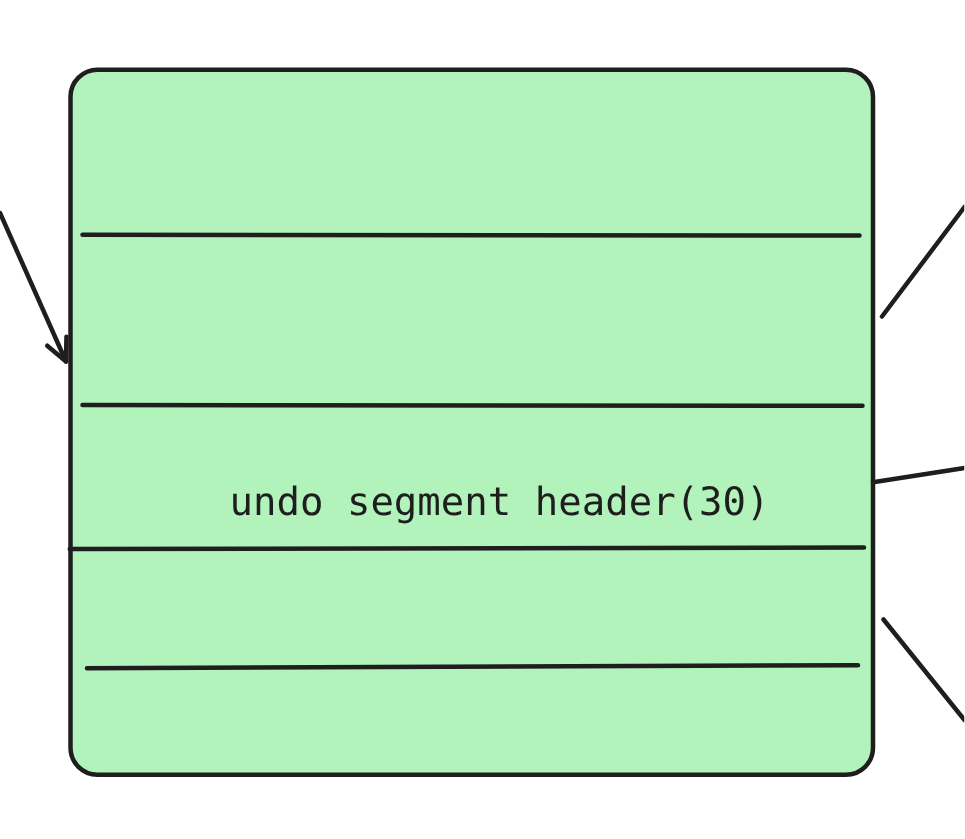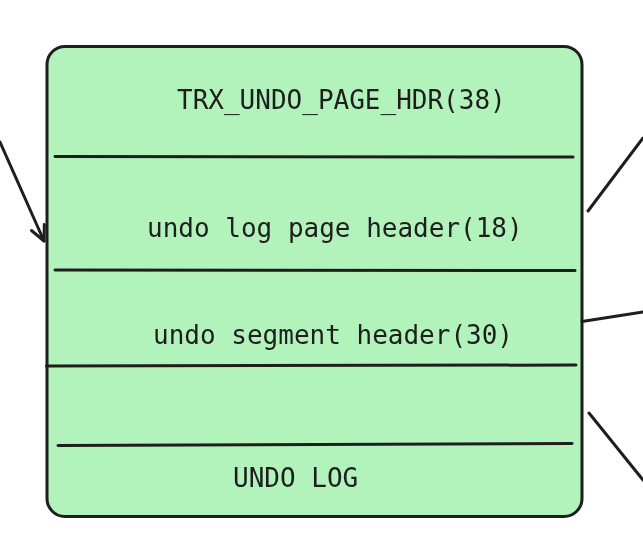--- a/index.html
+++ b/index.html
@@ -49,22 +49,19 @@
     <path d="M58,445.5 L572,443.5" fill="none" stroke="#1e1e1e" stroke-width="3" stroke-linecap="round"></path>
 
     <path d="M0,142 L44,241" fill="none" stroke="#1e1e1e" stroke-width="3" stroke-linecap="round"></path>
     <path d="M44,241 L44.3,224.5 M44,241 L31.5,230.5" fill="none" stroke="#1e1e1e" stroke-width="3" stroke-linecap="round"></path>
 
     <path d="M588,211 L643,138" fill="none" stroke="#1e1e1e" stroke-width="3" stroke-linecap="round"></path>
     <path d="M582,321.5 L643,312" fill="none" stroke="#1e1e1e" stroke-width="3" stroke-linecap="round"></path>
     <path d="M589,413 L643,480" fill="none" stroke="#1e1e1e" stroke-width="3" stroke-linecap="round"></path>
   </svg>
 
-  <div class="label lbl-0">TRX_UNDO_PAGE_HDR(38)</div>
 
-  <div class="label lbl-1">undo log page header(18)</div>
 
   <div class="label lbl-2">undo segment header(30)</div>
 
 
-  <div class="label lbl-4">UNDO LOG</div>
 
 </div>
 
 </body></html>

